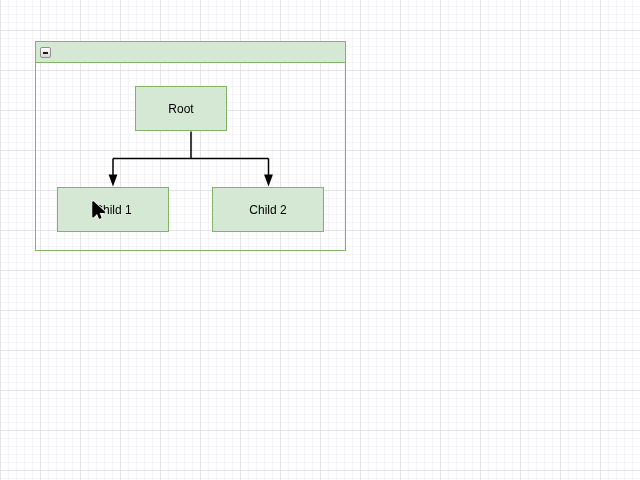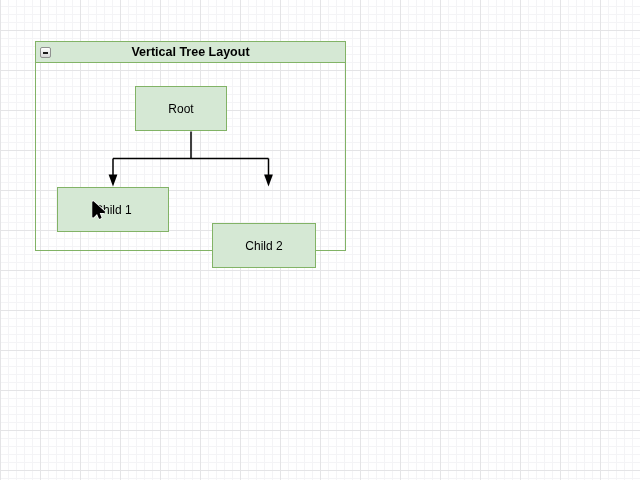--- a/index.html
+++ b/index.html
@@ -83,21 +83,21 @@
     background: var(--shape-fill);
     display: flex;
     align-items: center;
     justify-content: center;
     font-size: 12px;
     color: var(--text-color);
     white-space: nowrap;
   }
   .node-root   { left: 135px; top: 86px;  width: 92px; height: 45px; }
   .node-child1 { left: 57px;  top: 187px; width: 112px; height: 45px; }
-  .node-child2 { left: 212px; top: 187px; width: 104px; height: 45px; margin-top: 36px; }
+  .node-child2 { left: 212px; top: 187px; width: 112px; height: 45px; }
 
   .edges-svg {
     position: absolute;
     left: 0; top: 0;
     width: 640px;
     height: 480px;
     pointer-events: none;
   }
 
   .cursor-svg {
@@ -125,21 +125,20 @@
       <path d="M113 186.5 L108.6 174.5 L117.4 174.5 Z"></path>
       <path d="M268.5 186.5 L264.1 174.5 L272.9 174.5 Z"></path>
     </g>
   </svg>
 
   <div class="tree-container">
     <div class="titlebar">
       <span class="collapse-btn">
         <span class="minus-bar"></span>
       </span>
-      <span class="title">Vertical Tree Layout</span>
     </div>
   </div>
 
   <div class="node node-root">
     <span>Root</span>
   </div>
   <div class="node node-child1">
     <span>Child 1</span>
   </div>
   <div class="node node-child2">

